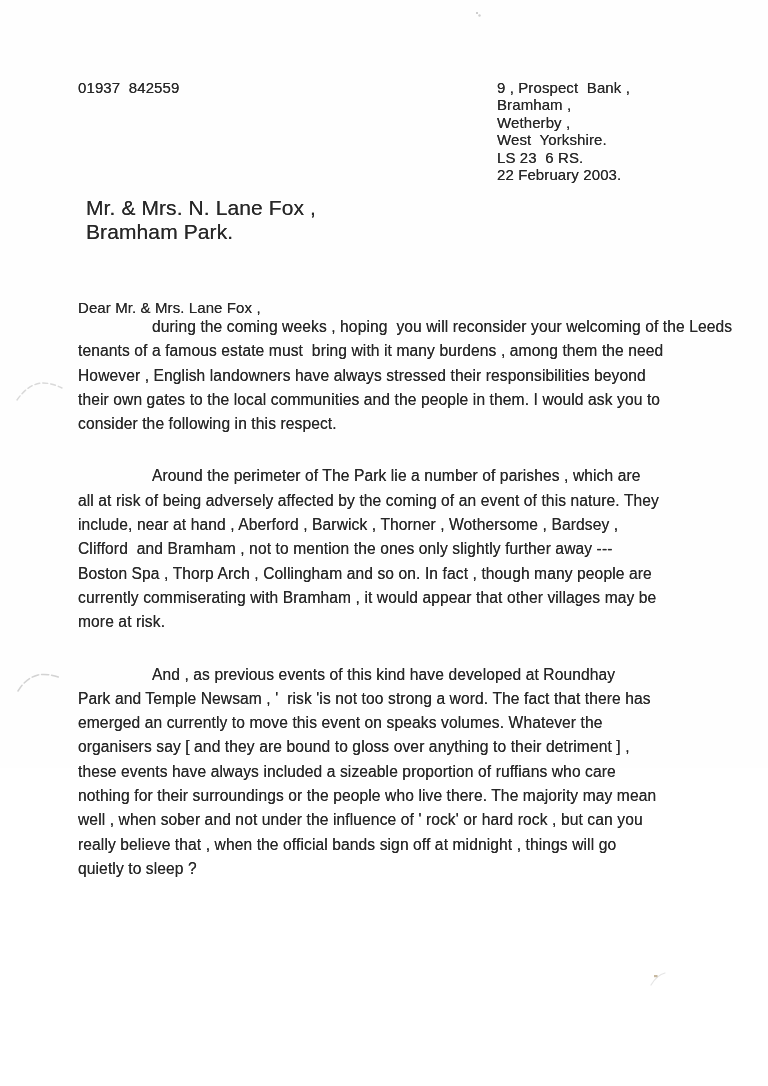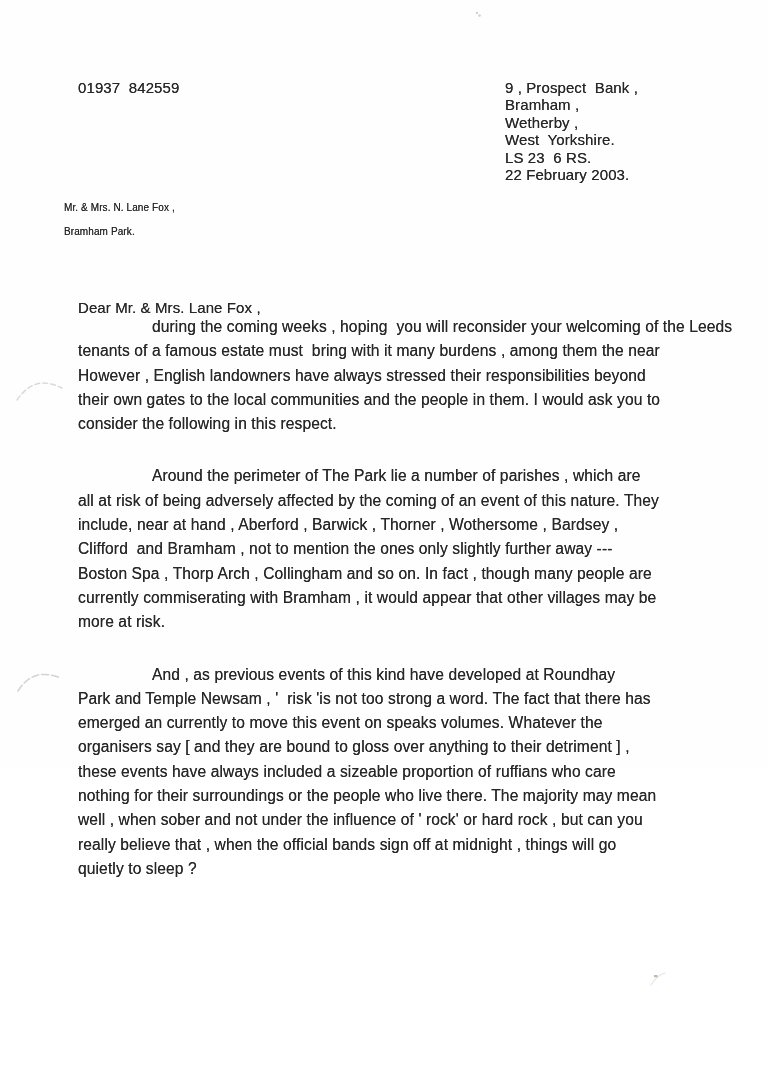--- a/index.html
+++ b/index.html
@@ -19,25 +19,25 @@
     color: #272727;
     text-shadow: 0 0 0.6px rgba(45,45,45,0.85);
     letter-spacing: 0.1px;
   }
   .phone {
     position: absolute; left: 78px; top: 79px;
     font-size: 15px; white-space: pre;
   }
   .sender {
     position: absolute; left: 497px; top: 79px;
-    font-size: 15px; line-height: 17.4px; margin-left: 8px;
+    font-size: 15px; line-height: 17.4px;
   }
   .recipient {
-    position: absolute; left: 64px; top: 196px;
-    font-size: 10px; line-height: 24px;
+    position: absolute; left: 86px; top: 196px;
+    font-size: 21px; line-height: 24px;
   }
   .salutation {
     position: absolute; left: 78px; top: 264px;
     font-size: 15px; white-space: pre; margin-top: 35px;
   }
   .body-text {
     position: absolute; left: 78px; top: 315px; width: 600px;
     font-size: 15.6px; line-height: 24.3px;
   }
   .para { margin: 0 0 28px 0; }
@@ -78,21 +78,21 @@
     <path d="M3,22 Q14,6 28,5 Q38,5 48,10" fill="none" stroke="#b9b9b9" stroke-width="1.4" stroke-linecap="round" opacity="0.55" stroke-dasharray="5 3"></path>
   </svg>
 
   <svg class="artifact" style="left:16px; top:670px;" width="48" height="24" viewBox="0 0 48 24">
     <path d="M2,21 Q10,8 22,5 Q32,3 45,8" fill="none" stroke="#a8a8a8" stroke-width="1.5" stroke-linecap="round" opacity="0.5" stroke-dasharray="7 3"></path>
   </svg>
 
   <div class="body-text txt">
     <div class="para">
         <div class="line">during the coming weeks , hoping  you will reconsider your welcoming of the Leeds</div>
-        <div class="line">tenants of a famous estate must  bring with it many burdens , among them the near</div>
+        <div class="line">tenants of a famous estate must  bring with it many burdens , among them the need</div>
         <div class="line">However , English landowners have always stressed their responsibilities beyond</div>
         <div class="line">their own gates to the local communities and the people in them. I would ask you to</div>
         <div class="line">consider the following in this respect.</div>
       </div>
     <div class="para">
         <div class="line">Around the perimeter of The Park lie a number of parishes , which are</div>
         <div class="line">all at risk of being adversely affected by the coming of an event of this nature. They</div>
         <div class="line">include, near at hand , Aberford , Barwick , Thorner , Wothersome , Bardsey ,</div>
         <div class="line">Clifford  and Bramham , not to mention the ones only slightly further away ---</div>
         <div class="line">Boston Spa , Thorp Arch , Collingham and so on. In fact , though many people are</div>

